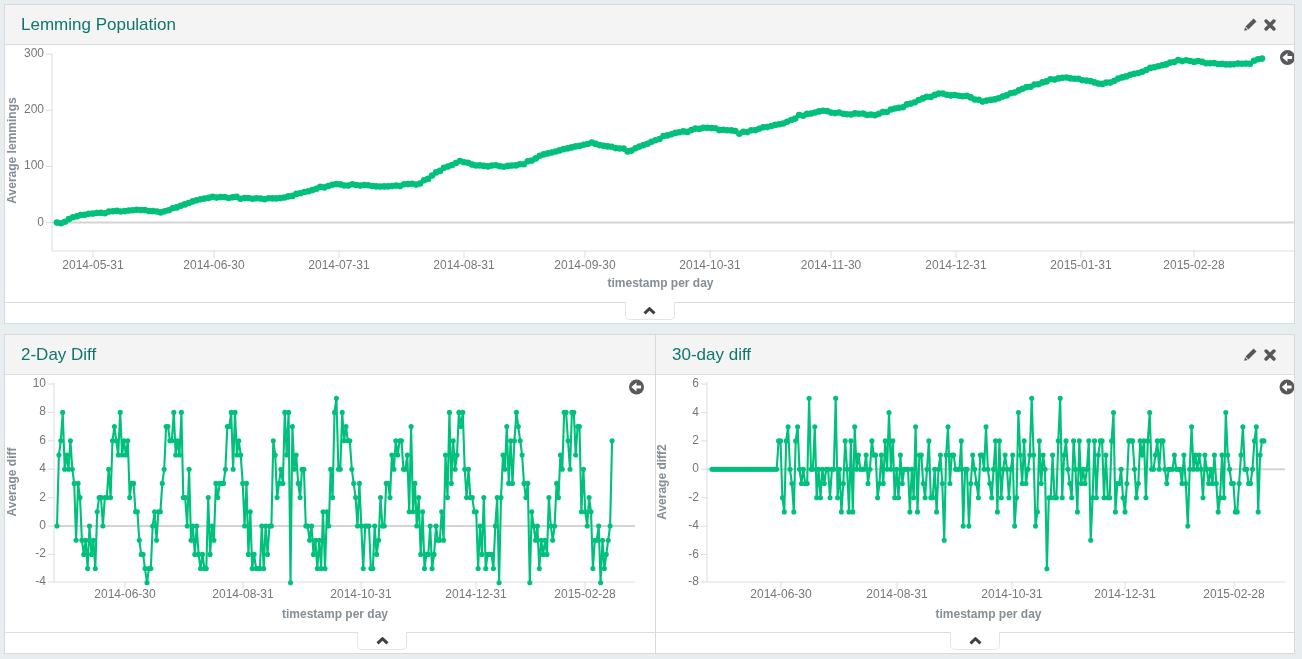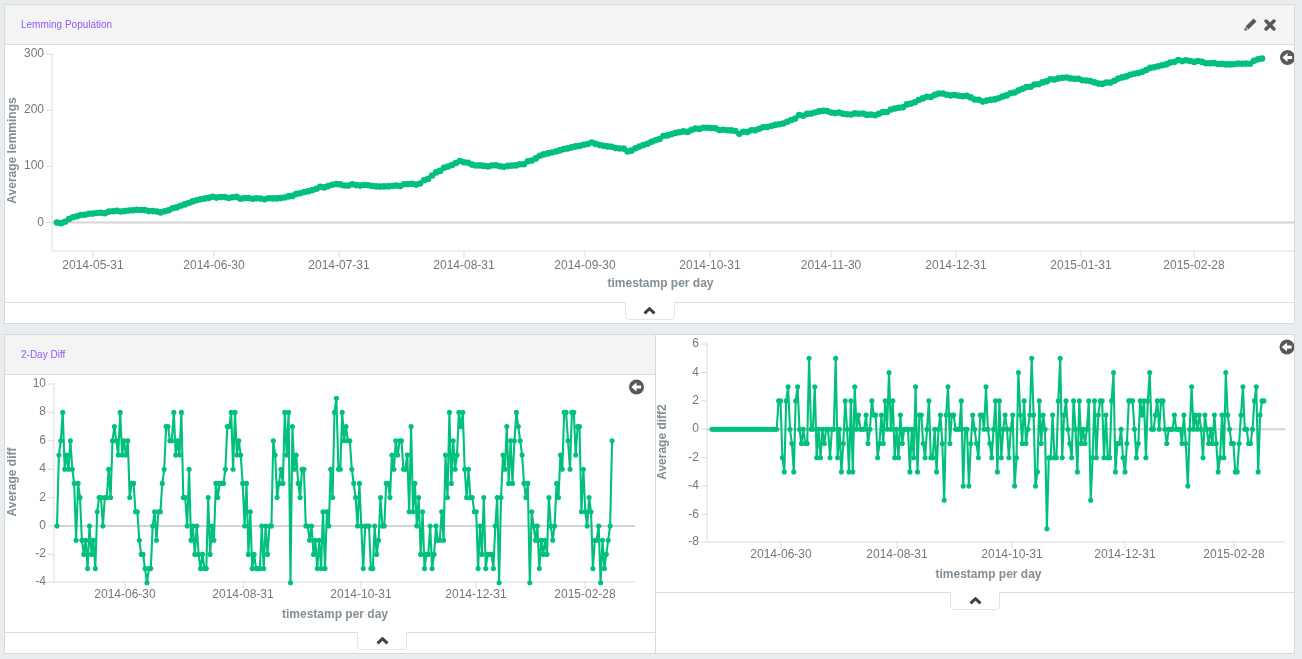--- a/index.html
+++ b/index.html
@@ -1,17 +1,17 @@
 <!DOCTYPE html>
 <html><head><meta charset="utf-8"><style>
 html,body{margin:0;padding:0;background:#e8eef0;font-family:"Liberation Sans",sans-serif;}
 #page{position:relative;width:1302px;height:659px;overflow:hidden;}
 .panel{position:absolute;background:#fff;border:1px solid #d9d9d9;box-sizing:border-box;}
 .phead{height:39px;background:#f4f4f4;border-bottom:1px solid #ddd;position:relative;}
-.ptitle{position:absolute;left:16px;top:0;line-height:39px;font-size:10px;color:#8b5cf6;}
+.ptitle{position:absolute;left:16px;top:0;line-height:39px;font-size:17px;color:#0f766e;}
 .picons{position:absolute;right:18px;top:0;height:39px;display:flex;align-items:center;gap:7px;}
 .picons svg{display:block;}
 .pbody{position:relative;}
 .chart{display:block;}
 .tick{font-size:12px;fill:#777;font-family:"Liberation Sans",sans-serif;}
 .axt{font-size:12px;font-weight:bold;fill:#848e96;font-family:"Liberation Sans",sans-serif;}
 .pfoot{border-top:1px solid #ddd;position:relative;}
 .ptab{position:absolute;left:50%;margin-left:-25px;top:-1px;width:48px;height:17px;background:#fff;border:1px solid #e4e4e4;border-top:none;border-radius:0 0 5px 5px;display:flex;align-items:center;justify-content:center;}
 </style></head><body>
 <div id="page">
@@ -725,20 +725,31 @@
       </div>
       <div class="pfoot">
         <div class="ptab">
           <svg width="13" height="8" viewBox="0 0 13 8">
             <path fill="none" stroke="#404040" stroke-width="3" d="M1.5 6.3 L6.5 1.7 L11.5 6.3"></path>
           </svg>
         </div>
       </div>
     </div>
     <div class="panel" style="left:655px;top:334px;width:640px;height:320px">
+      <div class="phead">
+        <span class="ptitle">30-day diff</span>
+        <span class="picons">
+          <svg width="13" height="13" viewBox="0 0 13 13">
+            <path fill="#58585b" d="M9.6 0.5 L12.5 3.4 L4.4 11.5 L1.5 8.6 Z M1.0 9.3 L3.7 12.0 L0.2 12.8 Z"></path>
+          </svg>
+          <svg width="12" height="12" viewBox="0 0 12 12">
+            <path d="M2.1 2.1 L9.9 9.9 M9.9 2.1 L2.1 9.9" stroke="#58585b" stroke-width="3.5" stroke-linecap="round" fill="none"></path>
+          </svg>
+        </span>
+      </div>
       <div class="pbody">
         <svg class="chart" width="638" height="257" viewBox="0 0 638 257">
           <line x1="51" y1="7" x2="51" y2="207" stroke="#ddd" stroke-width="1"></line>
           <line x1="45" y1="9.1" x2="51" y2="9.1" stroke="#ddd" stroke-width="1"></line>
           <line x1="45" y1="37.5" x2="51" y2="37.5" stroke="#ddd" stroke-width="1"></line>
           <line x1="45" y1="65.9" x2="51" y2="65.9" stroke="#ddd" stroke-width="1"></line>
           <line x1="45" y1="94.3" x2="51" y2="94.3" stroke="#ddd" stroke-width="1"></line>
           <line x1="45" y1="122.7" x2="51" y2="122.7" stroke="#ddd" stroke-width="1"></line>
           <line x1="45" y1="151.1" x2="51" y2="151.1" stroke="#ddd" stroke-width="1"></line>
           <line x1="45" y1="179.5" x2="51" y2="179.5" stroke="#ddd" stroke-width="1"></line>

